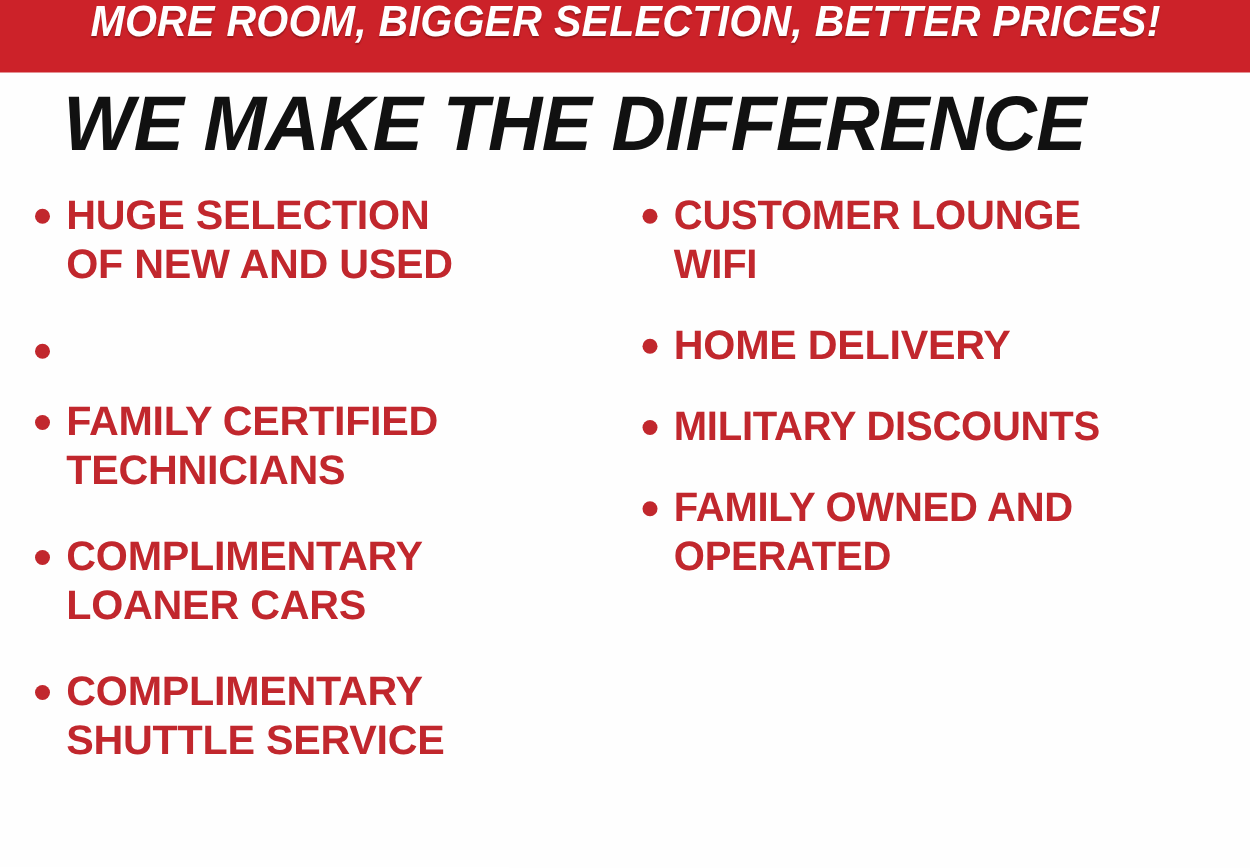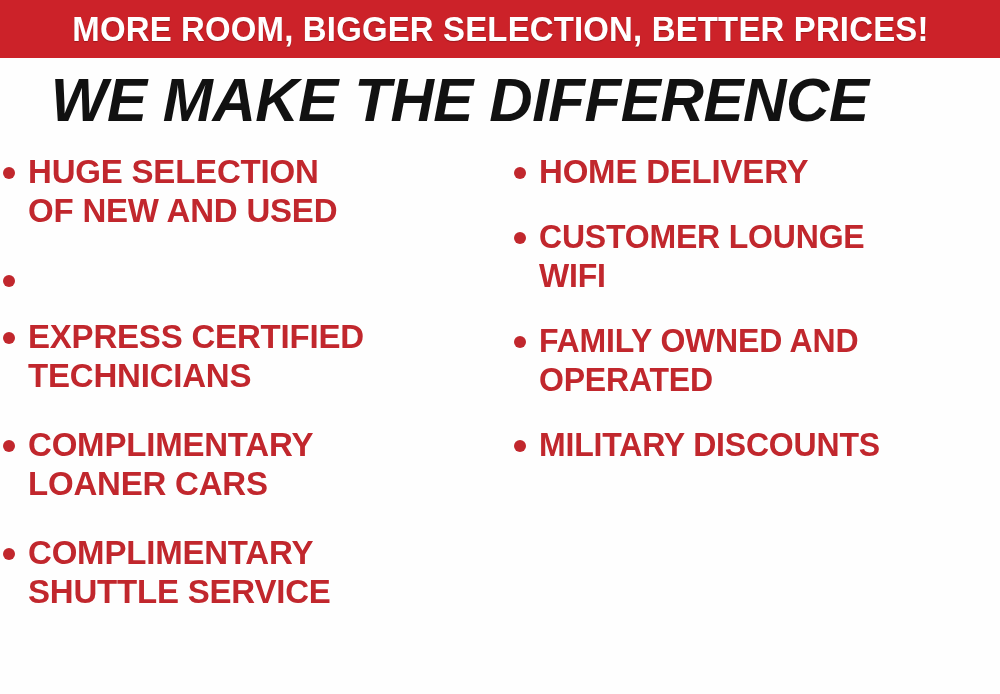--- a/index.html
+++ b/index.html
@@ -23,23 +23,24 @@
 
   
   .banner {
     position: absolute;
     left: 0;
     top: 0;
     width: 1000px;
     height: 58px;
     background: #cc2229;
     display: flex;
-    align-items: center;
+    align-items: flex-start;
     justify-content: center;
     overflow: hidden;
+    font-style: italic;
   }
   .banner-text {
     color: #ffffff;
     font-family: "Liberation Sans", sans-serif;
     font-weight: bold;
     font-size: 35px;
     line-height: 36px;
     letter-spacing: 0.2px;
     white-space: nowrap;
     transform: scaleX(0.94);
@@ -79,21 +80,21 @@
     width: 1000px;
     height: 540px;
     display: flex;
     align-items: flex-start;
   }
   .col {
     box-sizing: border-box;
   }
   .col-left {
     width: 500px;
-    padding-left: 3px;
+    padding-left: 28px;
     padding-right: 4px;
   }
   .col-right {
     width: 500px;
     padding-left: 14px;
     padding-right: 2px;
   }
 
   .bullet-item {
     display: flex;
@@ -155,21 +156,21 @@
         <span class="bullet-text">HUGE SELECTION
 OF NEW AND USED</span>
       </div>
 
       <div class="bullet-item">
         <span class="dot"></span>
       </div>
 
       <div class="bullet-item">
         <span class="dot"></span>
-        <span class="bullet-text">EXPRESS CERTIFIED
+        <span class="bullet-text">FAMILY CERTIFIED
 TECHNICIANS</span>
       </div>
 
       <div class="bullet-item">
         <span class="dot"></span>
         <span class="bullet-text">COMPLIMENTARY
 LOANER CARS</span>
       </div>
 
       <div class="bullet-item">
@@ -178,38 +179,38 @@
 SHUTTLE SERVICE</span>
       </div>
 
     </div>
 
     <div class="col col-right">
 
 
       <div class="bullet-item">
         <span class="dot"></span>
-        <span class="bullet-text">HOME DELIVERY</span>
-      </div>
-
-      <div class="bullet-item">
-        <span class="dot"></span>
         <span class="bullet-text squeeze">CUSTOMER LOUNGE
 WIFI</span>
       </div>
 
       <div class="bullet-item">
         <span class="dot"></span>
+        <span class="bullet-text">HOME DELIVERY</span>
+      </div>
+
+      <div class="bullet-item">
+        <span class="dot"></span>
+        <span class="bullet-text squeeze">MILITARY DISCOUNTS</span>
+      </div>
+
+      <div class="bullet-item">
+        <span class="dot"></span>
         <span class="bullet-text squeeze">FAMILY OWNED AND
 OPERATED</span>
       </div>
 
-      <div class="bullet-item">
-        <span class="dot"></span>
-        <span class="bullet-text squeeze">MILITARY DISCOUNTS</span>
-      </div>
-
 
     </div>
 
   </div>
 
 </div>
 
 </body></html>

